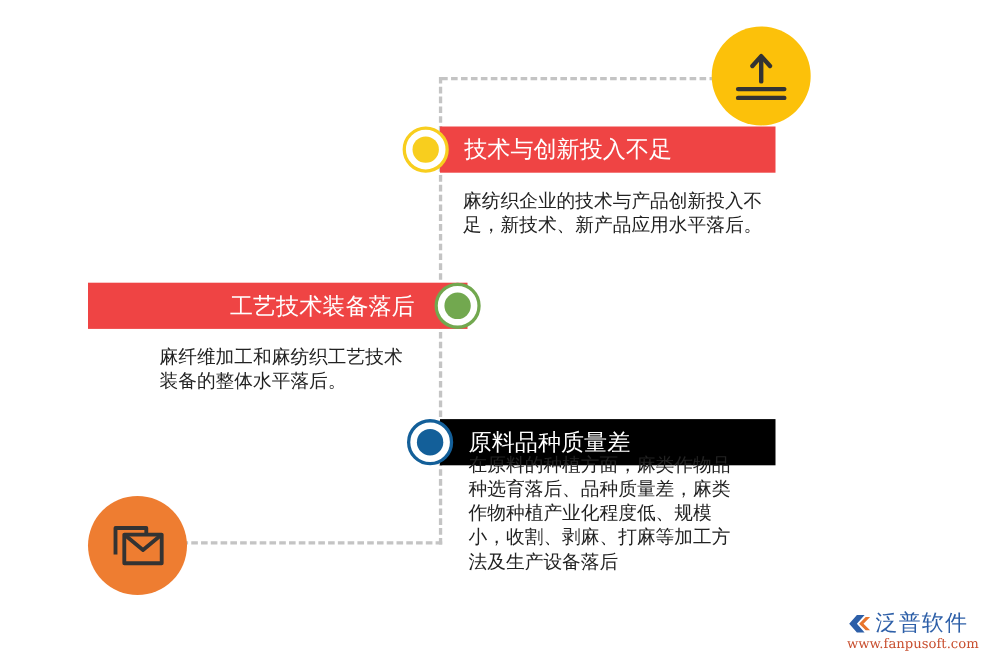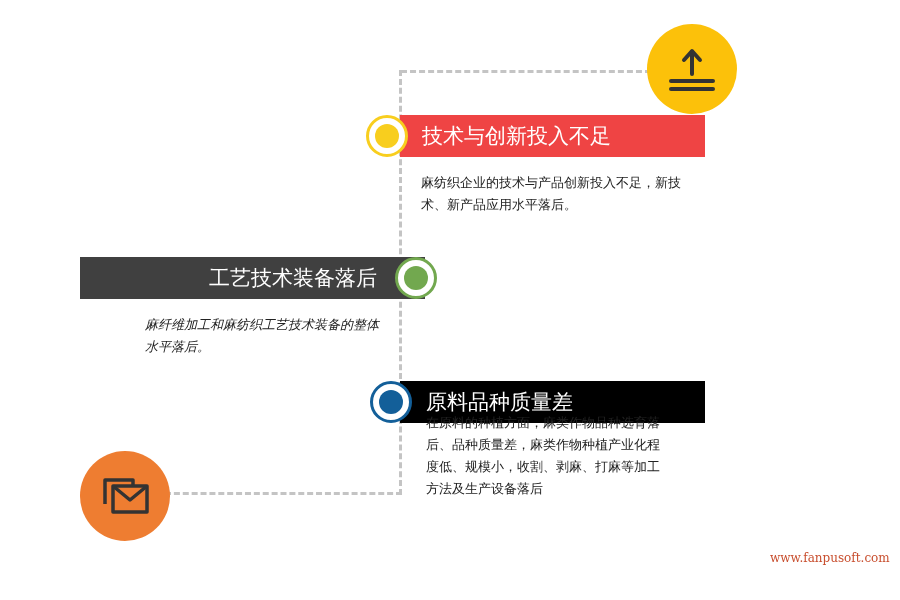--- a/index.html
+++ b/index.html
@@ -4,22 +4,22 @@
 <style>
   html, body { margin:0; padding:0; }
   body { width:900px; height:600px; position:relative; background:#ffffff; overflow:hidden;
          font-family: "DejaVu Sans", sans-serif; }
   .dash-v { position:absolute; border-left:3px dashed #c4c4c4; }
   .dash-h { position:absolute; border-top:3px dashed #c4c4c4; }
   .big-circle { position:absolute; border-radius:50%; display:flex; align-items:center; justify-content:center; }
   .bar { position:absolute; color:#fff; font-size:21px; display:flex; align-items:center; }
   .node { position:absolute; width:40px; height:40px; border-radius:50%; background:#fff; display:flex; align-items:center; justify-content:center; box-sizing:border-box; }
   .node .dot { width:24px; height:24px; border-radius:50%; }
-  .desc { position:absolute; font-size:13px; line-height:22px; color:#222; font-family: "DejaVu Serif", serif; }
-  .desc.sans { font-family: "DejaVu Sans", sans-serif; font-style: italic; }
+  .desc { position:absolute; font-size:17px; line-height:22px; color:#222; font-family: "DejaVu Serif", serif; }
+  .desc.sans { font-family: "DejaVu Sans", sans-serif; }
   .logo { position:absolute; left:770px; top:553px; }
   .logo-top { display:flex; align-items:center; gap:4px; }
   .logo-text { font-size:20px; color:#2d5fa8; letter-spacing:1px; }
   .logo-url { font-size:12px; color:#c84e2e; font-family: "DejaVu Serif", serif; margin-top:-2px;text-align:center; }
 </style>
 </head>
 <body>
 
 <div class="dash-h" style="left:401px; top:70px; width:250px;"></div>
 <div class="dash-v" style="left:399px; top:70px; height:425px;"></div>
@@ -35,21 +35,21 @@
 </div>
 
 <div class="bar" style="left:400px; top:115px; width:305px; height:42px; background:#ef4444; padding-left:22px; box-sizing:border-box;">
   <span>技术与创新投入不足</span>
 </div>
 <div class="node" style="left:366px; top:115px; border:3px solid #f8ce1e; width:42px; height:42px;">
   <div class="dot" style="background:#f8ce1e;"></div>
 </div>
 <div class="desc" style="left:421px; top:172px; width:285px;">麻纺织企业的技术与产品创新投入不足，新技术、新产品应用水平落后。</div>
 
-<div class="bar" style="left:80px; top:257px; width:345px; height:42px; background:#404040; justify-content:flex-end; padding-right:48px; box-sizing:border-box;">
+<div class="bar" style="left:80px; top:257px; width:345px; height:42px; background:#ef4444; justify-content:flex-end; padding-right:48px; box-sizing:border-box;">
   <span>工艺技术装备落后</span>
 </div>
 <div class="node" style="left:395px; top:257px; border:3px solid #72a84f; width:42px; height:42px;">
   <div class="dot" style="background:#72a84f;"></div>
 </div>
 <div class="desc sans" style="left:145px; top:314px; width:235px;">麻纤维加工和麻纺织工艺技术装备的整体水平落后。</div>
 
 <div class="bar" style="left:400px; top:381px; width:305px; height:42px; background:#000000; padding-left:26px; box-sizing:border-box;">
   <span>原料品种质量差</span>
 </div>
@@ -60,14 +60,21 @@
 
 <div class="big-circle" style="left:80px; top:451px; width:90px; height:90px; background:#ee7d31;">
   <svg width="52" height="44" viewBox="0 0 52 44">
     <path d="M6 30 V6 H34 V11" fill="none" stroke="#333" stroke-width="3.5" stroke-linejoin="round"></path>
     <rect x="14" y="12" width="34" height="26" fill="none" stroke="#333" stroke-width="3.5" stroke-linejoin="round"></rect>
     <polyline points="14,12 31,26 48,12" fill="none" stroke="#333" stroke-width="3.5" stroke-linejoin="round"></polyline>
   </svg>
 </div>
 
 <div class="logo">
+  <div class="logo-top">
+    <svg width="22" height="20" viewBox="0 0 22 20">
+      <path d="M2 10 L9 2 H16 L9 10 L16 18 H9 Z" fill="#2d5fa8"></path>
+      <path d="M11 10 L17 4 H21 L15 10 L21 16 H17 Z" fill="#e8752d"></path>
+    </svg>
+    <span class="logo-text">泛普软件</span>
+  </div>
   <div class="logo-url">www.fanpusoft.com</div>
 </div>
 
 </body></html>

